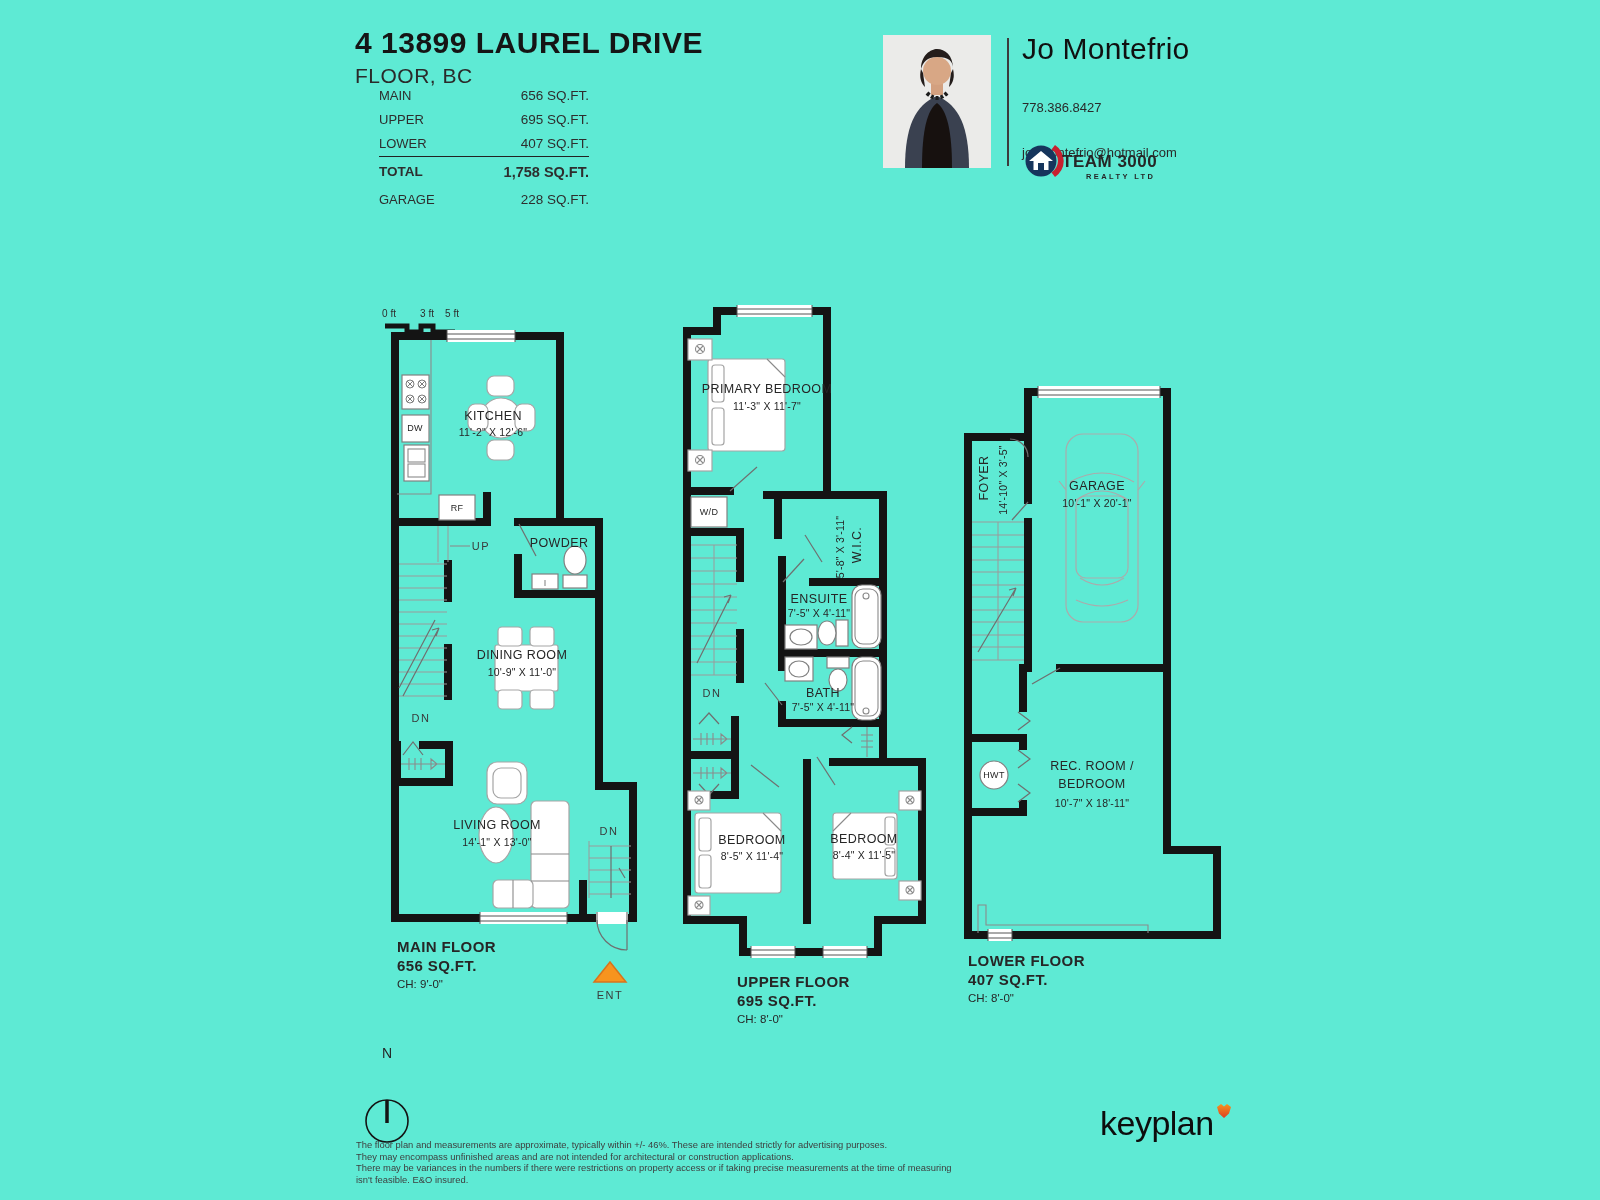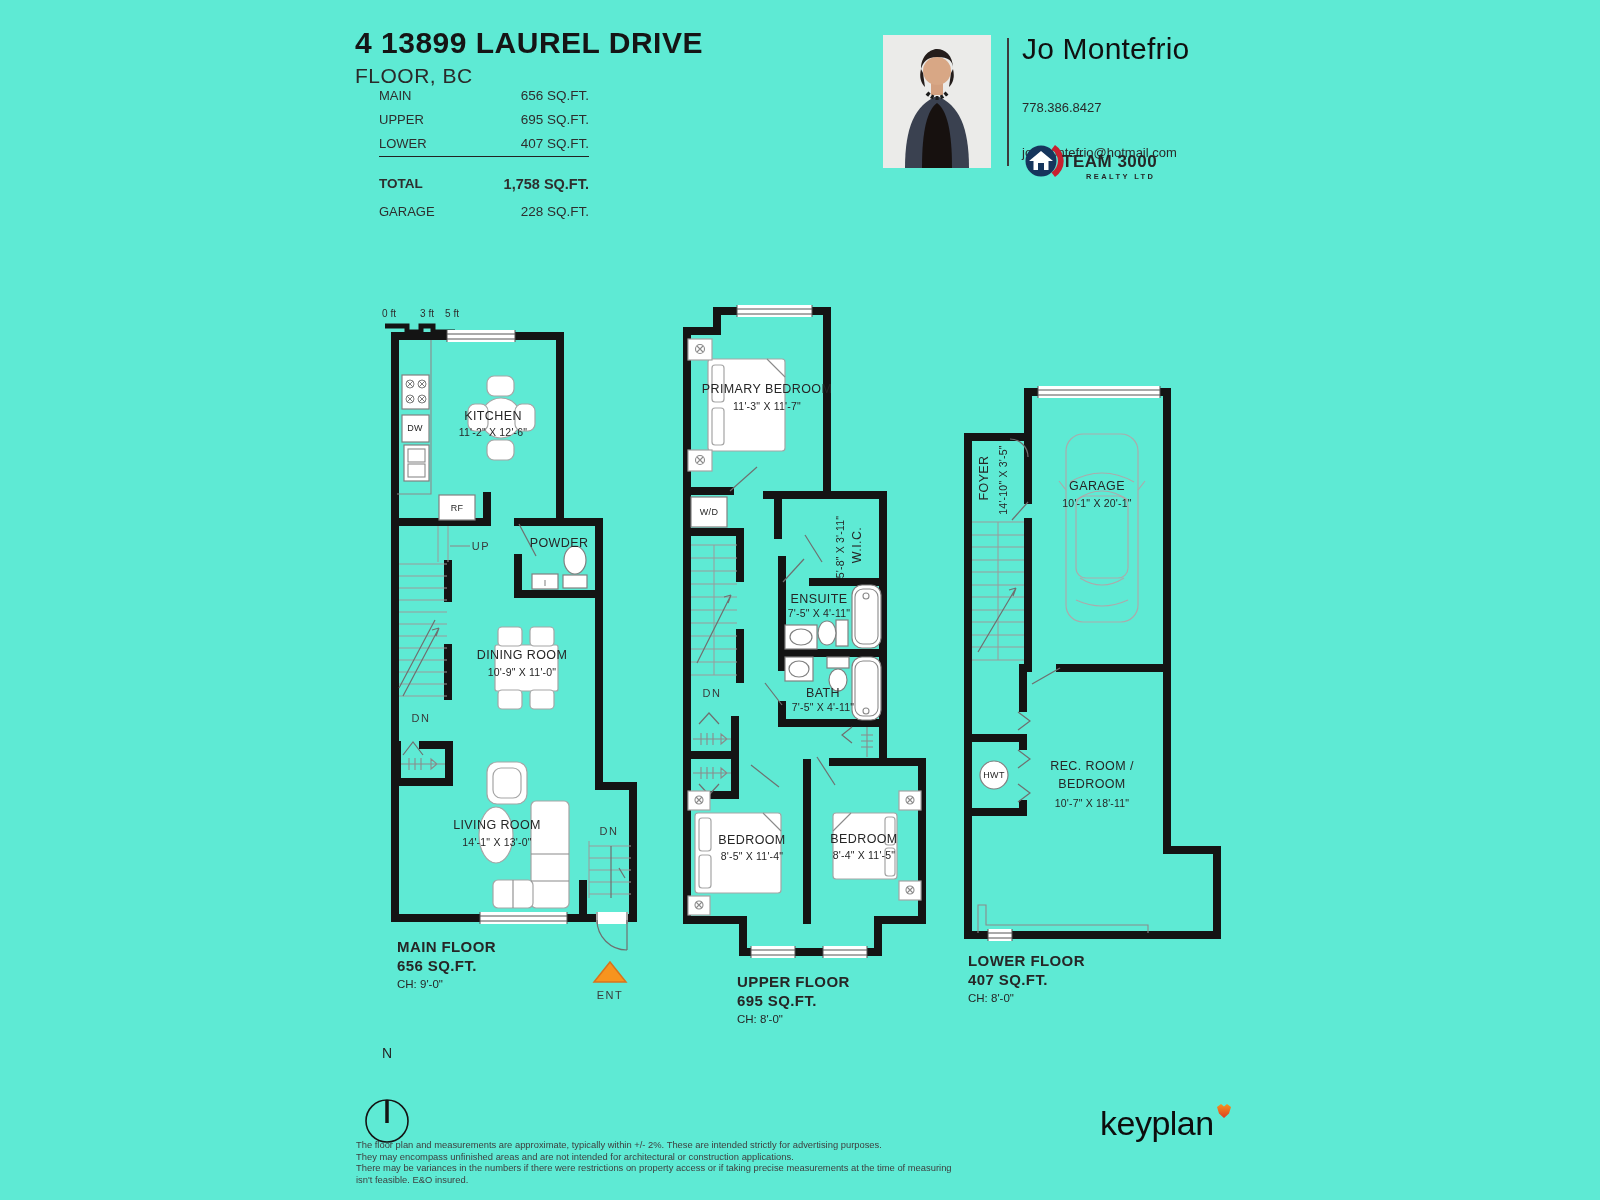--- a/index.html
+++ b/index.html
@@ -5,21 +5,21 @@
   html,body{margin:0;padding:0;background:#fff;}
   #canvas{position:relative;width:1600px;height:1200px;background:#5eead4;overflow:hidden;
           font-family:"Liberation Sans",sans-serif;color:#1c1c1c;}
   .abs{position:absolute;}
   
   .addr1{left:355px;top:26px;font-size:30px;font-weight:bold;letter-spacing:.5px;color:#151515;}
   .addr2{left:355px;top:64px;font-size:21px;letter-spacing:.5px;color:#2a2a2a;}
   .areatable{left:355px;top:84px;width:210px;font-size:13px;color:#2e2e2e;margin-left:24px;}
   .arow{display:flex;justify-content:space-between;padding:4px 0 5px 0;}
   .arow .v{font-size:13.5px;}
-  .arow.total{border-top:1.5px solid #222;font-weight:bold;font-size:13.5px;padding-top:19px;text-align:right;}
+  .arow.total{border-top:1.5px solid #222;font-weight:bold;font-size:13.5px;padding-top:7px;text-align:right;}
   .arow.total .v{font-size:14.5px;}
   .arow.garage{margin-top:3px;}
   .photo{left:883px;top:35px;width:108px;height:133px;background:#ececea;overflow:hidden;}
   .vline{left:1007px;top:38px;width:2px;height:128px;background:#3c3c3c;}
   .agname{left:1022px;top:32px;font-size:30px;color:#101010;letter-spacing:.2px;}
   .agphone{left:1022px;top:100px;font-size:13px;color:#2a2a2a;}
   .agemail{left:1022px;top:117px;font-size:13px;color:#2a2a2a;margin-top:28px;}
   .aglogo{left:1022px;top:140px;}
   
   .disc{left:356px;top:1139px;width:600px;font-size:9.4px;line-height:11.6px;color:#3e3e3e;}
@@ -404,21 +404,21 @@
     <text class="ch" x="38" y="642">CH: 8'-0"</text>
   </svg>
 
   <svg class="abs" style="left:357px;top:1040px;" width="62" height="110" viewBox="0 0 62 110">
     <text x="30" y="18" font-size="14" text-anchor="middle" fill="#2a2a2a">N</text>
     <circle cx="30" cy="81" r="21" fill="none" stroke="#141414" stroke-width="1.6"></circle>
     <path d="M30,60 V83" stroke="#141414" stroke-width="3.5"></path>
   </svg>
 
   <div class="abs disc">
-    <div>The floor plan and measurements are approximate, typically within +/- 2%. These are intended strictly for advertising purposes.</div>
+    <div>The floor plan and measurements are approximate, typically within +/- 46%. These are intended strictly for advertising purposes.</div>
     <div>They may encompass unfinished areas and are not intended for architectural or construction applications.</div>
     <div>There may be variances in the numbers if there were restrictions on property access or if taking precise measurements at the time of measuring isn't feasible. E&amp;O insured.</div>
   </div>
 
   <div class="abs kplogo">
     <span class="kptext">keyplan</span>
     <svg width="16" height="15" viewBox="0 0 16 15" style="margin-left:2px;margin-top:-2px;">
       <defs>
         <linearGradient id="foxg" x1="0" y1="0" x2="0" y2="1">
           <stop offset="0" stop-color="#F7941E"></stop>

